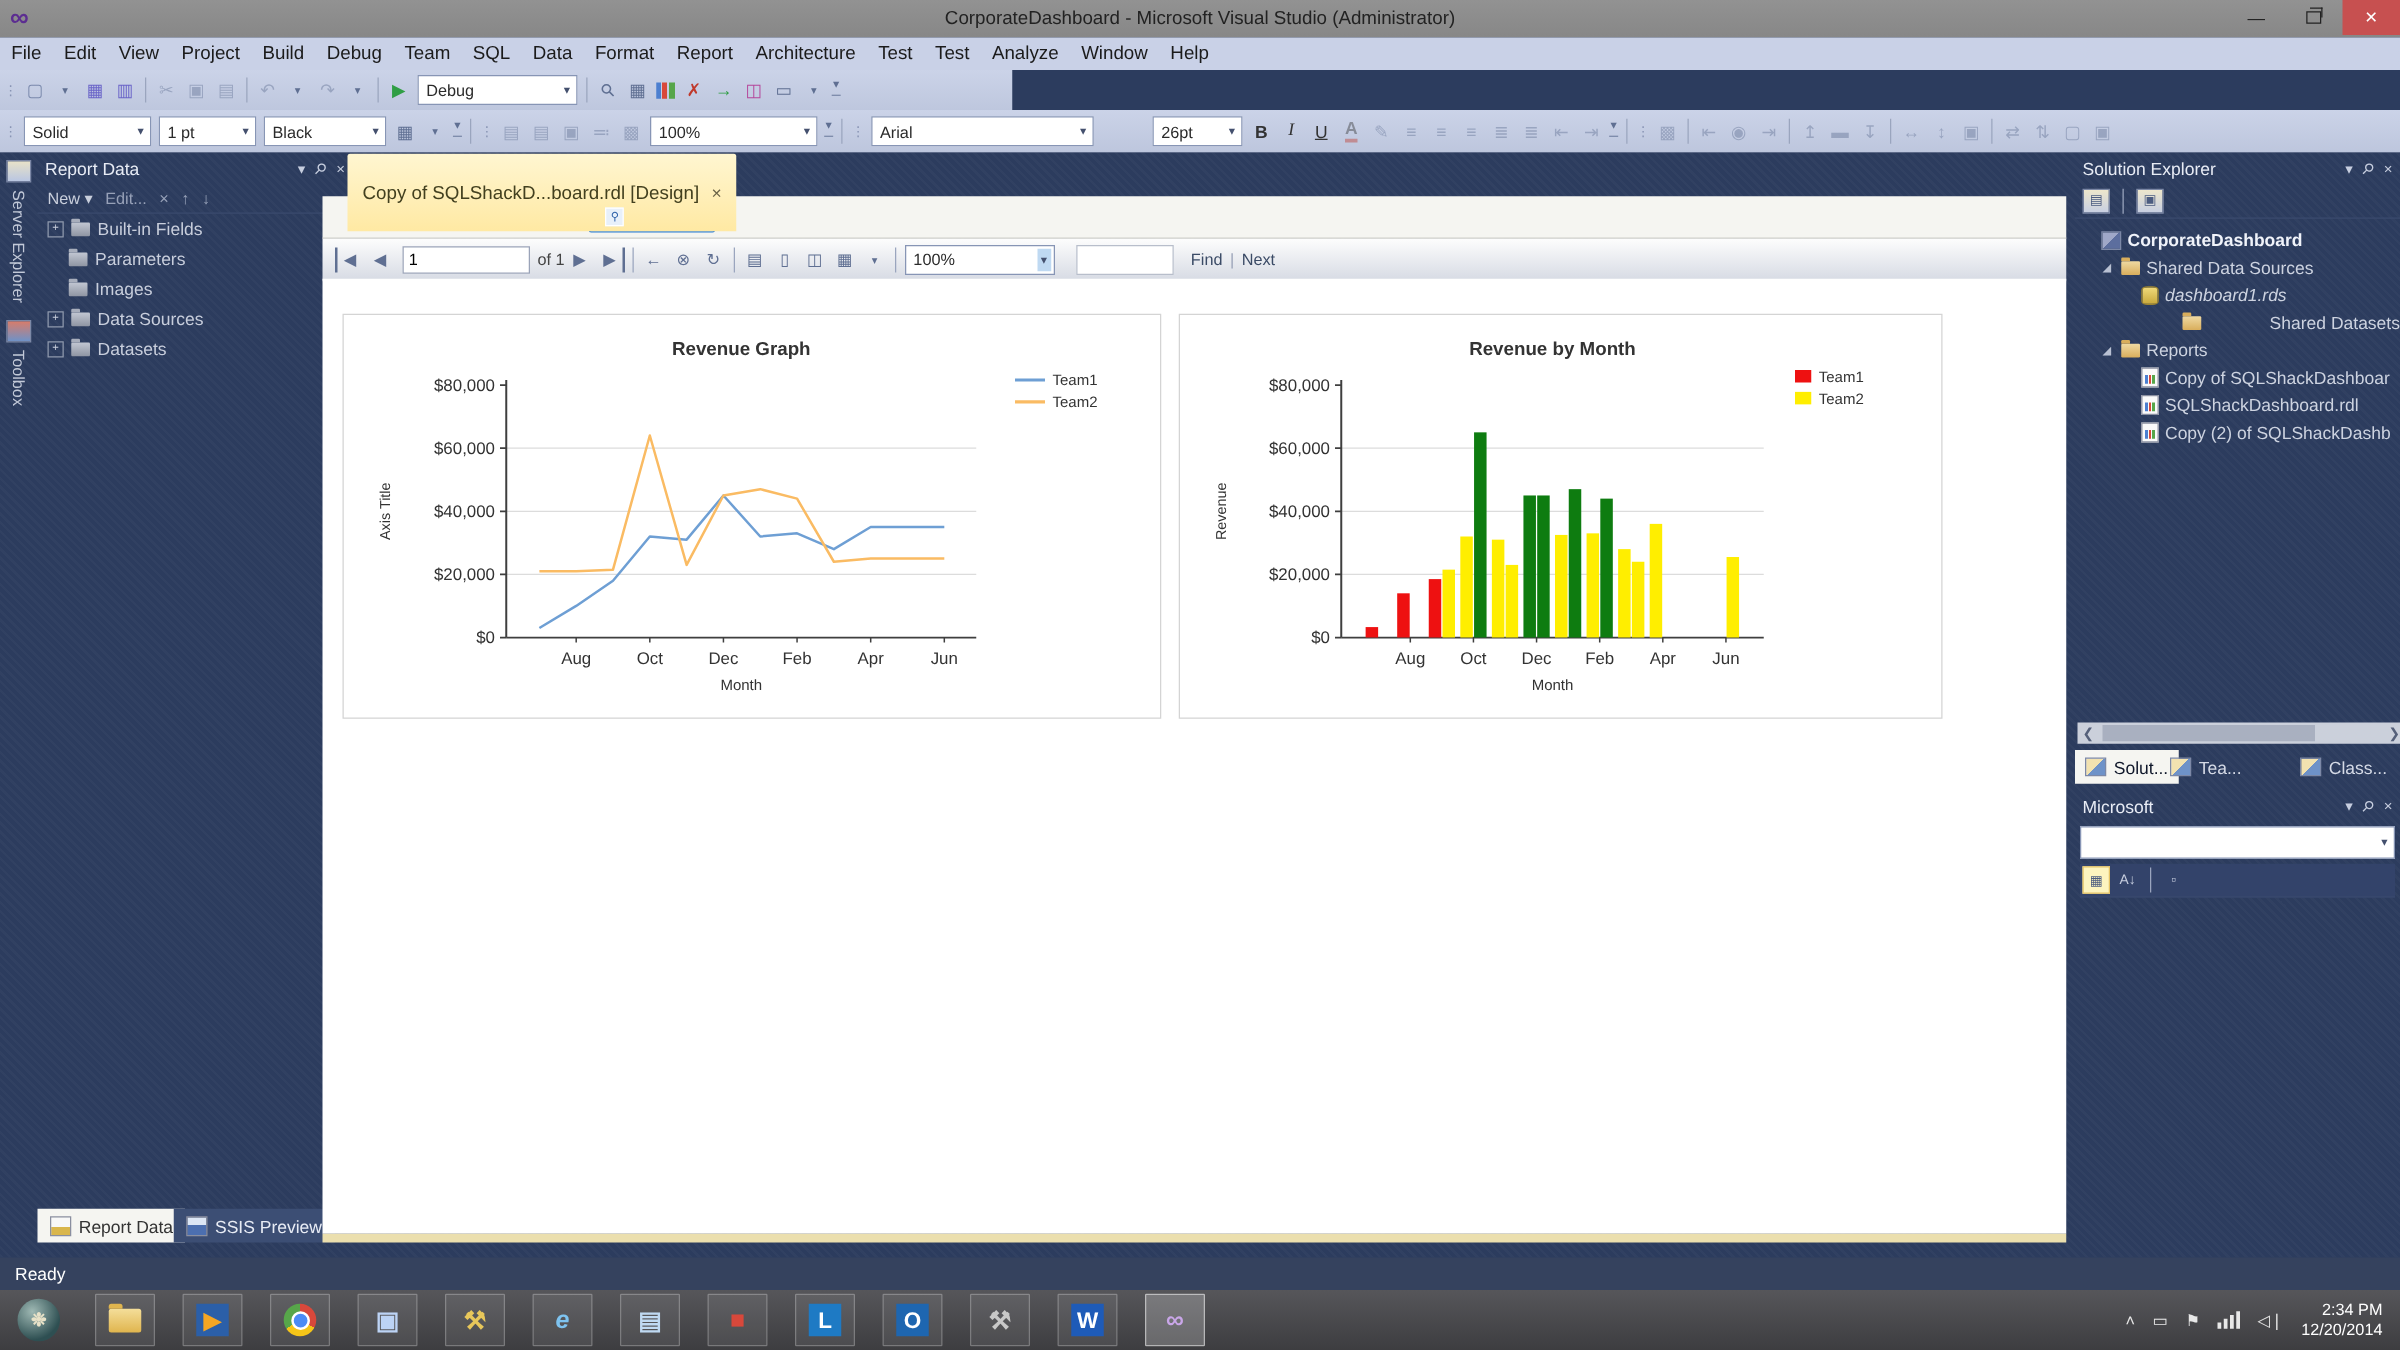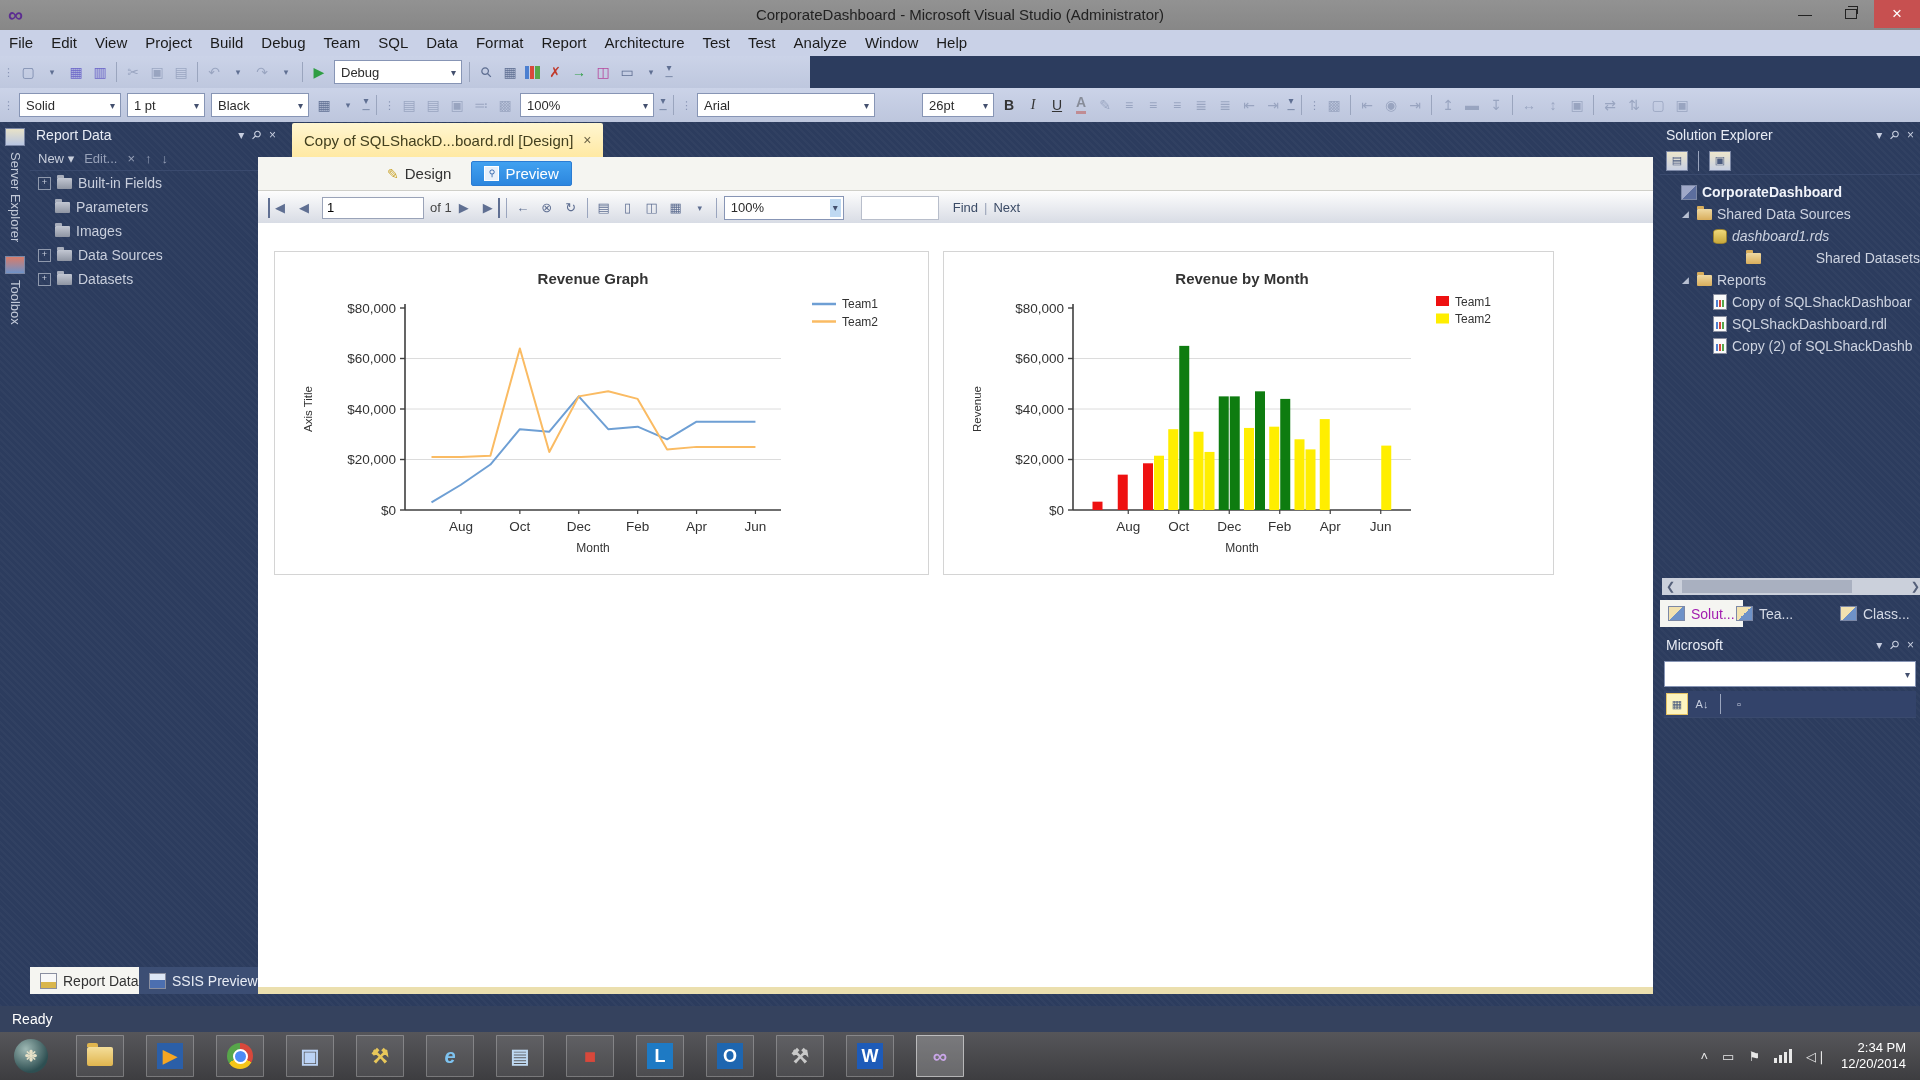--- a/index.html
+++ b/index.html
@@ -78,22 +78,22 @@
     padding:0 10px;font-size:14px;}
   #btab-reportdata{left:0;background:#F5F5F1;color:#333;}
   #btab-ssis{left:109px;background:#3C4E74;color:#E8ECF5;}
   .btabicon{width:15px;height:14px;background:linear-gradient(#F8F8F8 55%,#D9B64C 55%);
     border:1px solid #8A8FA0;}
   .btabicon.blue{background:linear-gradient(#DCE6F5 45%,#4C6FB0 45%);}
 
   
   #docwell{left:258px;top:0;width:1395px;height:884px;}
   #tabstrip{height:35px;position:relative;}
-  #doctab{position:absolute;left:34px;top:1px;height:34px;display:flex;align-items:center;gap:10px;
-    padding:0 12px;background:linear-gradient(#FFF6D1,#FFE9A3);color:#43401F;font-size:15px;
+  #doctab{position:absolute;left:20px;top:1px;height:34px;display:flex;align-items:center;gap:10px;
+    padding:14px 12px;background:linear-gradient(#FFF6D1,#FFE9A3);color:#43401F;font-size:15px;
     border-radius:2px 2px 0 0;}
   #doctab .x{color:#6B6347;font-size:14px;}
   #designbar{height:33px;background:#F5F5F1;display:flex;align-items:center;padding-left:117px;gap:8px;
     border-bottom:1px solid #CFCFC9;}
   .dp-tab{display:flex;align-items:center;gap:6px;font-size:15px;padding:3px 12px;border-radius:2px;}
   #tab-design{color:#333;}
   #tab-preview{background:linear-gradient(#41A1F0,#2C86DE);color:#fff;border:1px solid #2B7CD3;}
   .pencil-ic{color:#C9A227;font-size:14px;}
   .previewdoc-ic{width:13px;height:13px;background:#E8F0FA;border:1px solid #fff;position:relative;font-size:9px;
     color:#2B5FA8;line-height:12px;text-align:center;}
@@ -135,21 +135,21 @@
     background-image:linear-gradient(90deg,#4C7FD0 0 2px,transparent 2px 3px,#D8483B 3px 5px,
     transparent 5px 6px,#57A64A 6px 8px);background-size:8px 7px;background-position:2px 5px;
     background-repeat:no-repeat;}
   .prjicon{width:14px;height:13px;background:linear-gradient(135deg,#9FA8C8 50%,#5C6E9E 50%);
     border:1px solid #7C88A6;flex:0 0 14px;}
   #solscroll{position:absolute;left:2px;top:456px;width:254px;height:17px;background:#CBD0DB;
     display:flex;align-items:center;justify-content:space-between;padding:0 4px;color:#55607A;font-size:11px;}
   #solthumb{position:absolute;left:22px;top:458px;width:170px;height:13px;background:#A9B0C0;}
   .soltab{position:absolute;top:478px;height:27px;display:flex;align-items:center;gap:6px;padding:0 8px;
     font-size:14px;color:#D5DAE6;}
-  .soltab.active{background:#F5F5F1;color:#a21caf;}
+  .soltab.active{background:#F5F5F1;color:#0f172a;}
   .soltabicon{width:15px;height:13px;border:1px solid #7C88A6;background:linear-gradient(135deg,#F2E2B0 50%,#6E92C8 50%);}
 
   
   #propspanel{position:absolute;left:0px;top:510px;width:260px;}
   #propcombo{margin:4px 4px 0 4px;height:24px;background:#fff;border:1px solid #8795B5;
     display:flex;align-items:center;}
   #propcombo .car{margin-left:auto;color:#44506E;font-size:10px;padding:0 5px;}
   #proptb{margin:4px 4px 0 4px;height:26px;display:flex;align-items:center;gap:4px;padding:0 2px;
     background:#33436A;border-bottom:1px solid #3A4A6E;}
   .propti{width:20px;height:20px;font-size:11px;color:#C7CEDF;display:flex;align-items:center;

